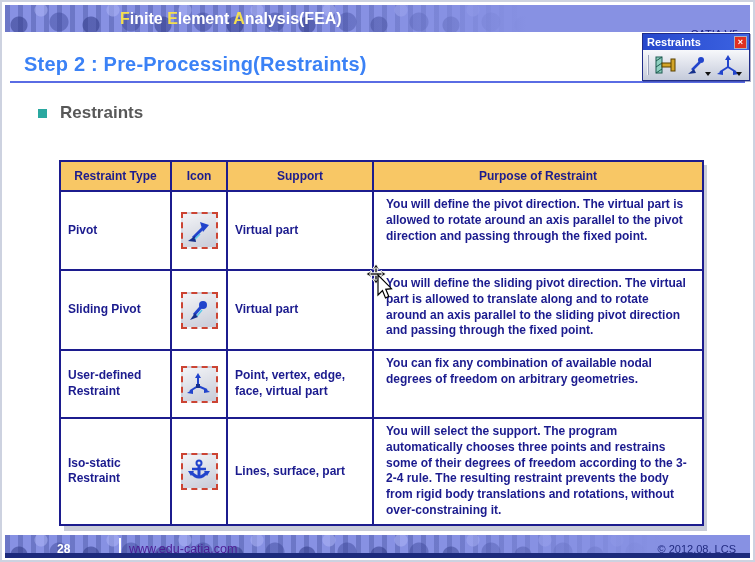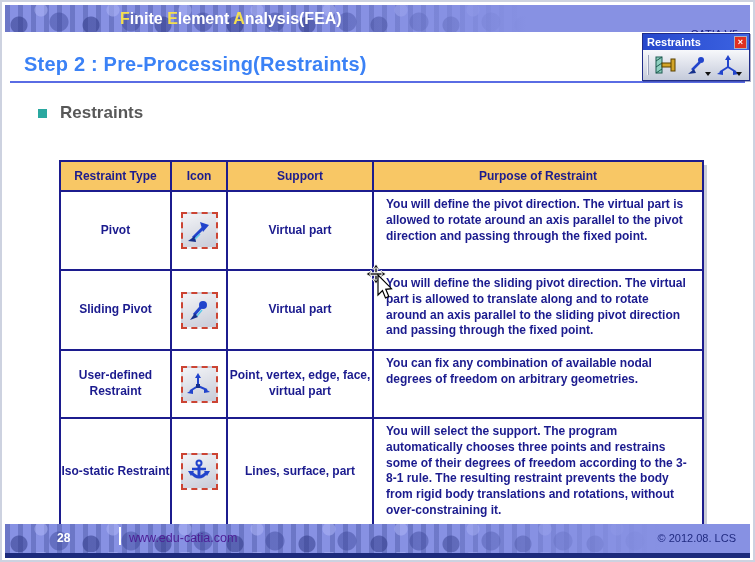--- a/index.html
+++ b/index.html
@@ -21,21 +21,21 @@
     background-image:
       radial-gradient(circle 9px  at 14px 20px, rgba(43,53,130,0.50) 0 8px, transparent 9px),
       radial-gradient(circle 7px  at 36px 5px,  rgba(172,180,246,0.55) 0 6px, transparent 7px),
       radial-gradient(circle 10px at 54px 17px, rgba(58,68,150,0.45) 0 9px, transparent 10px),
       repeating-linear-gradient(90deg, rgba(40,50,125,0.28) 0 5px, rgba(135,145,227,0) 5px 13px);
     background-size:72px 28px, 72px 28px, 72px 28px, 26px 100%;
   }
   .bar .fade { position:absolute; inset:0; }
   .top-bar { top:3px; left:3px; right:3px; height:27px; }
   .top-bar .fade { background:linear-gradient(90deg, rgba(135,145,227,0) 42%, #8791e3 70%); }
-  .footer-bar { left:3px; right:3px; bottom:7px; height:29px;padding-left:44px; }
+  .footer-bar { left:3px; right:3px; bottom:7px; height:18px;padding-left:44px; }
   .footer-bar .fade { background:linear-gradient(90deg, rgba(135,145,227,0) 55%, #8791e3 88%); }
 
   .fea-title {
     position:absolute; left:115px; top:0; height:27px; line-height:27px;
     font-size:16px; font-weight:bold; color:#ffffff; z-index:2;
   }
   .fea-title .hl { color:#f5e04e; }
   .brand {
     position:absolute; right:12px; top:16px; height:45px; line-height:27px;
     font-size:11px; font-weight:normal; color:#1a2280; z-index:2;
@@ -83,21 +83,21 @@
   
   .section { position:absolute; left:36px; top:101px; display:flex; align-items:center; gap:13px; }
   .bullet { width:9px; height:9px; background:#2aa8a0; margin-top:1px; }
   .section-label { font-size:17px; font-weight:bold; color:#585858; }
 
   
   .table-wrap { position:absolute; left:57px; top:158px; width:643px; box-shadow:5px 5px 0 #c9ccd8; }
   table { border-collapse:collapse; table-layout:fixed; width:643px; background:#ffffff; }
   th, td { border:2px solid #1c1c8e; color:#1b1b8e; font-weight:bold; font-size:12px; }
   th { background:#f8c765; height:30px; text-align:center; }
-  td.c-type, td.c-support { text-align:center; vertical-align:middle; padding:0; line-height:1.3;border-radius:14px; }
+  td.c-type, td.c-support { text-align:left; vertical-align:middle; padding:7px; line-height:1.3;border-radius:14px; }
   td.c-icon { text-align:center; vertical-align:middle; }
   td.c-purpose { text-align:left; vertical-align:top; padding:5px 12px; line-height:1.32; }
   tr.r1 td { height:79px; } tr.r2 td { height:80px; } tr.r3 td { height:68px; } tr.r4 td { height:85px; }
 
   .icon-box {
     display:inline-flex; align-items:center; justify-content:center;
     width:37px; height:37px;
     background:linear-gradient(160deg,#f3f4f7 0%,#c7cbd8 100%);
     border:2px dashed #cc4433;
   }
@@ -244,21 +244,21 @@
               <circle cx="14" cy="6" r="2.5" fill="none" stroke="#2244cc" stroke-width="2"></circle>
               <line x1="14" y1="8" x2="14" y2="21" stroke="#2244cc" stroke-width="3"></line>
               <line x1="7" y1="12" x2="21" y2="12" stroke="#2244cc" stroke-width="2.5"></line>
               <path d="M6 15 Q14 25 22 15" fill="none" stroke="#2244cc" stroke-width="3"></path>
               <polygon points="3,14 9,14 6,19" fill="#2244cc"></polygon>
               <polygon points="19,14 25,14 22,19" fill="#2244cc"></polygon>
             </svg>
           </span>
         </td>
         <td class="c-support">Lines, surface, part</td>
-        <td class="c-purpose">You will select the support. The program automatically chooses three points and restrains some of their degrees of freedom according to the 3-8-1 rule. The resulting restraint prevents the body from rigid body translations and rotations, without over-constraining it.</td>
+        <td class="c-purpose">You will select the support. The program automatically chooses three points and restrains some of their degrees of freedom according to the 3-2-4 rule. The resulting restraint prevents the body from rigid body translations and rotations, without over-constraining it.</td>
       </tr>
     </tbody>
       </table>
   </div>
 
   <div class="cursor">
     <svg width="32" height="40" viewBox="0 0 32 40">
       <g fill="#111" stroke="#ffffff" stroke-width="1">
         <polygon points="10,0 13.5,5 6.5,5"></polygon>
         <polygon points="10,20 13.5,15 6.5,15"></polygon>

